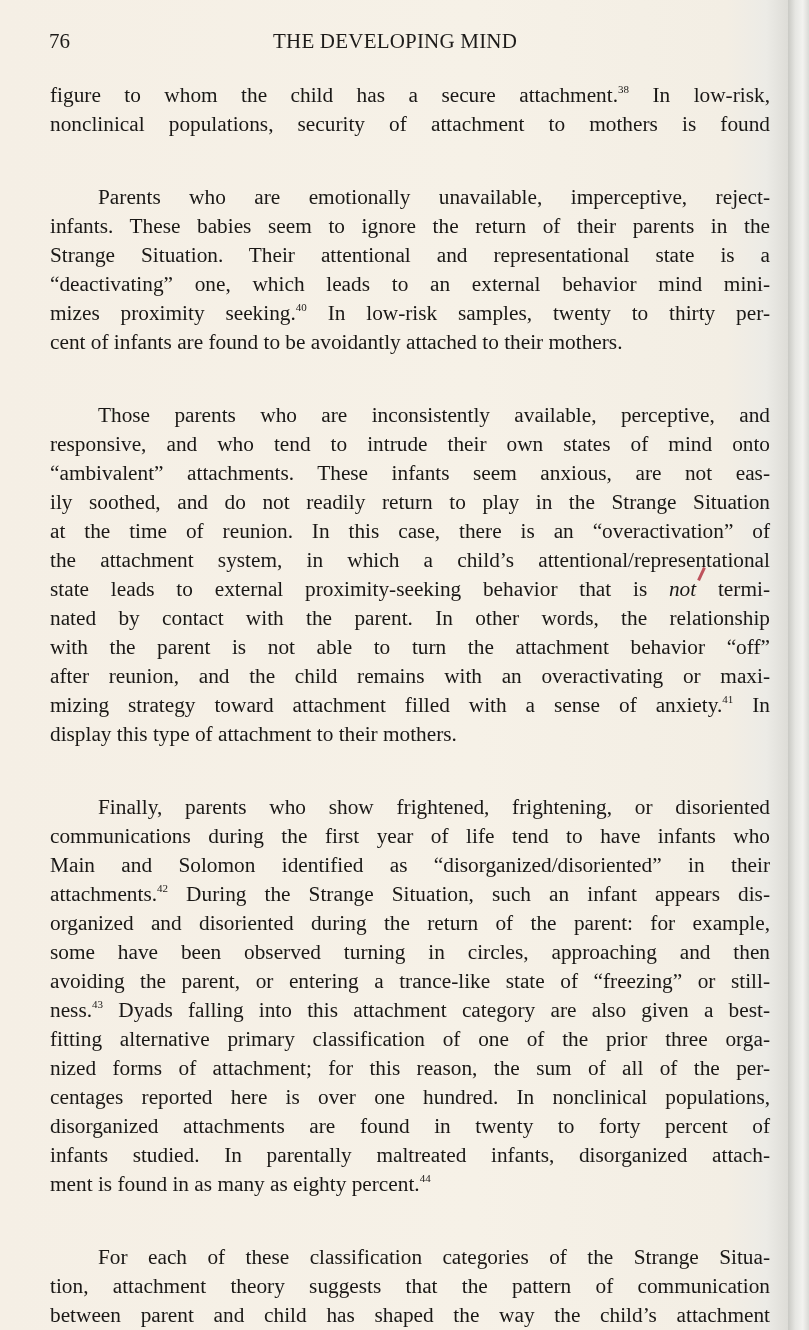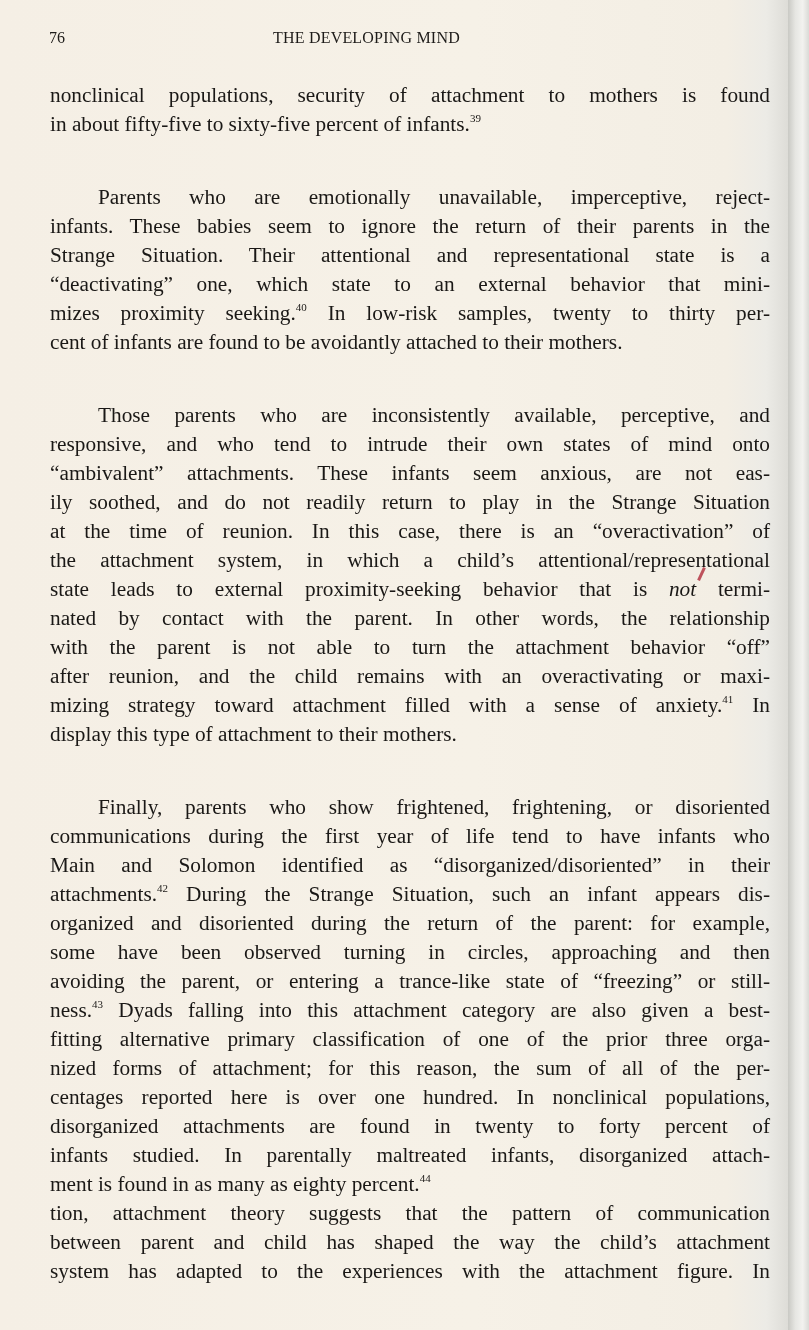--- a/index.html
+++ b/index.html
@@ -12,21 +12,21 @@
     position: absolute; left: 0; top: 0;
     width: 790px; height: 1330px;
     background: linear-gradient(90deg, #f5efe5 0%, #f6f1e7 60%, #f3eee4 92%, #ecebe6 97%, #dcdbd6 100%);
   }
   .edge {
     position: absolute; left: 788px; top: 0; width: 21px; height: 1330px;
     background: linear-gradient(90deg, #c9c9c4 0%, #e6e6e2 35%, #f2f2ef 70%, #dadad6 100%);
   }
   .running-head {
     position: absolute; top: 29px; left: 49px; width: 730px; height: 30px;
-    font-family: "Liberation Serif", serif; font-size: 16px; color: #1d1b19;
+    font-family: "Liberation Serif", serif; font-size: 21px; color: #1d1b19;
   }
   .page-number { position: absolute; left: 0; top: 0; }
   .book-title { position: absolute; left: 224px; top: 0; letter-spacing: 0.2px; }
   .body-text {
     position: absolute; left: 50px; top: 81px; width: 720px;
     font-family: "Liberation Serif", serif; font-size: 21.3px; line-height: 29px;
     color: #1a1816;
   }
   .line { white-space: nowrap; height: 29px; text-align: justify; text-align-last: justify; display: block; }
   .line.last { text-align-last: left; }
@@ -38,28 +38,28 @@
 </head>
 <body>
 
 <div class="page">
   <div class="running-head">
     <span class="page-number">76</span>
     <span class="book-title">THE DEVELOPING MIND</span>
   </div>
   <div class="body-text" id="body-text">
       <div>
+        <span class="line">figure to whom the child has a secure attachment.<sup>38</sup> In low-risk,</span>
         <span class="line">nonclinical populations, security of attachment to mothers is found</span>
-        <span class="line last">in about fifty-five to sixty-five percent of infants.<sup>39</sup></span>
       </div>
       <div>
         <span class="line indent">Parents who are emotionally unavailable, imperceptive, reject-</span>
         <span class="line">infants. These babies seem to ignore the return of their parents in the</span>
         <span class="line">Strange Situation. Their attentional and representational state is a</span>
-        <span class="line">“deactivating” one, which state to an external behavior that mini-</span>
+        <span class="line">“deactivating” one, which leads to an external behavior mind mini-</span>
         <span class="line">mizes proximity seeking.<sup>40</sup> In low-risk samples, twenty to thirty per-</span>
         <span class="line last">cent of infants are found to be avoidantly attached to their mothers.</span>
       </div>
       <div>
         <span class="line indent">Those parents who are inconsistently available, perceptive, and</span>
         <span class="line">responsive, and who tend to intrude their own states of mind onto</span>
         <span class="line">“ambivalent” attachments. These infants seem anxious, are not eas-</span>
         <span class="line">ily soothed, and do not readily return to play in the Strange Situation</span>
         <span class="line">at the time of reunion. In this case, there is an “overactivation” of</span>
         <span class="line">the attachment system, in which a child’s attentional/representational</span>
@@ -80,20 +80,21 @@
         <span class="line">avoiding the parent, or entering a trance-like state of “freezing” or still-</span>
         <span class="line">ness.<sup>43</sup> Dyads falling into this attachment category are also given a best-</span>
         <span class="line">fitting alternative primary classification of one of the prior three orga-</span>
         <span class="line">nized forms of attachment; for this reason, the sum of all of the per-</span>
         <span class="line">centages reported here is over one hundred. In nonclinical populations,</span>
         <span class="line">disorganized attachments are found in twenty to forty percent of</span>
         <span class="line">infants studied. In parentally maltreated infants, disorganized attach-</span>
         <span class="line last">ment is found in as many as eighty percent.<sup>44</sup></span>
       </div>
       <div>
+        <span class="line indent">For each of these classification categories of the Strange Situa-</span>
         <span class="line">tion, attachment theory suggests that the pattern of communication</span>
         <span class="line">between parent and child has shaped the way the child’s attachment</span>
         <span class="line">system has adapted to the experiences with the attachment figure. In</span>
       </div>
     </div>
   <div class="mark"></div>
 </div>
 <div class="edge"></div>
 
 </body></html>

